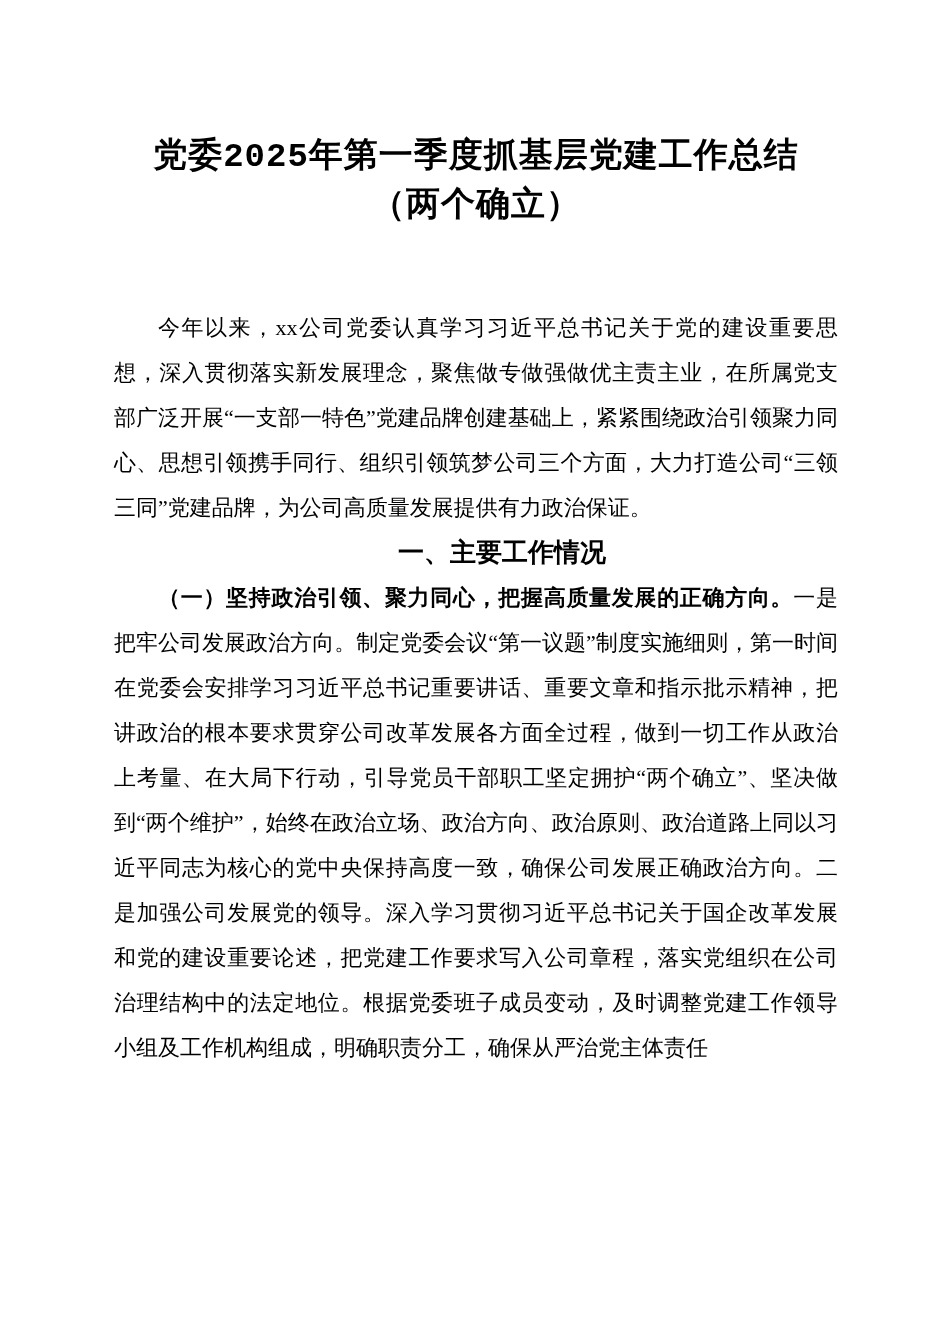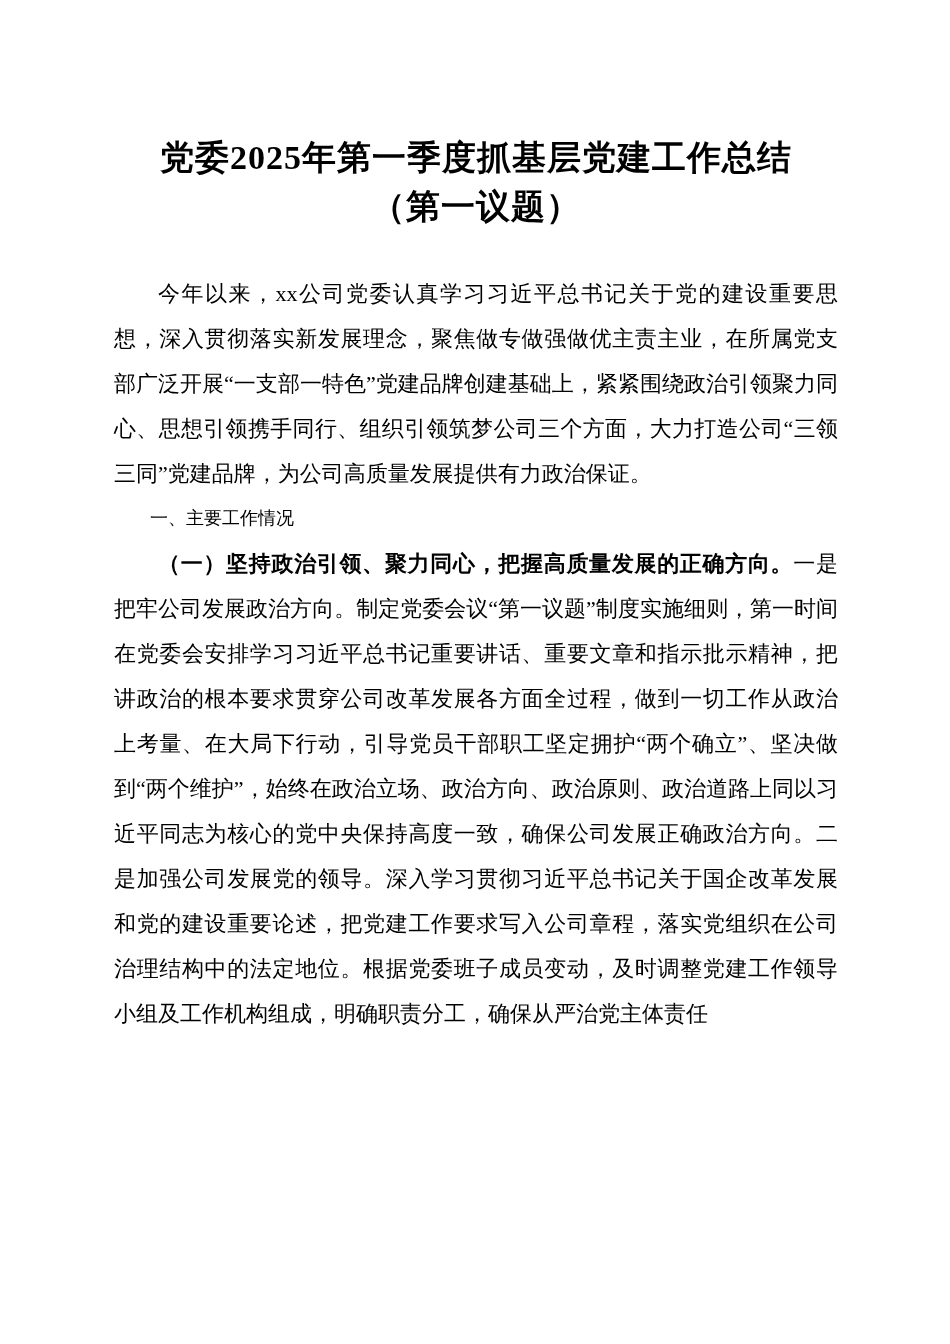--- a/index.html
+++ b/index.html
@@ -14,56 +14,57 @@
     color: #000000;
   }
   .page {
     width: 950px;
     height: 1344px;
     background: #ffffff;
     padding: 133px 112px 40px 114px;
   }
   .doc-title {
     text-align: center;
-    font-family: Liberation Serif, serif;
+    font-family: Liberation Mono, monospace;
     font-weight: 700;
     font-size: 34px;
     line-height: 49px;
-    margin-bottom: 40px;
+    margin-bottom: 74px;
     letter-spacing: 1px;
   }
   .doc-title .title-line {
     display: block;
   }
   .para {
     font-size: 22px;
     line-height: 45px;
     text-align: justify;
     text-indent: 2em;
     word-break: break-all;
   }
   .section-heading {
     font-family: "Liberation Sans", sans-serif;
-    font-weight: 400;
-    font-size: 18px;
+    font-weight: 700;
+    font-size: 26px;
     line-height: 45px;
     text-indent: 2em;
+    text-align: center;
   }
   .para .lead {
     font-weight: 700;
   }
 </style>
 </head>
 <body>
 
 <div class="page">
 
   <h1 class="doc-title">
     <span class="title-line">党委2025年第一季度抓基层党建工作总结</span>
-    <span class="title-line">（第一议题）</span>
+    <span class="title-line">（两个确立）</span>
   </h1>
 
   <p class="para">今年以来，xx公司党委认真学习习近平总书记关于党的建设重要思想，深入贯彻落实新发展理念，聚焦做专做强做优主责主业，在所属党支部广泛开展“一支部一特色”党建品牌创建基础上，紧紧围绕政治引领聚力同心、思想引领携手同行、组织引领筑梦公司三个方面，大力打造公司“三领三同”党建品牌，为公司高质量发展提供有力政治保证。</p>
 
   <h2 class="section-heading">一、主要工作情况</h2>
 
   <p class="para"><span class="lead">（一）坚持政治引领、聚力同心，把握高质量发展的正确方向。</span><span>一是把牢公司发展政治方向。制定党委会议“第一议题”制度实施细则，第一时间在党委会安排学习习近平总书记重要讲话、重要文章和指示批示精神，把讲政治的根本要求贯穿公司改革发展各方面全过程，做到一切工作从政治上考量、在大局下行动，引导党员干部职工坚定拥护“两个确立”、坚决做到“两个维护”，始终在政治立场、政治方向、政治原则、政治道路上同以习近平同志为核心的党中央保持高度一致，确保公司发展正确政治方向。二是加强公司发展党的领导。深入学习贯彻习近平总书记关于国企改革发展和党的建设重要论述，把党建工作要求写入公司章程，落实党组织在公司治理结构中的法定地位。根据党委班子成员变动，及时调整党建工作领导小组及工作机构组成，明确职责分工，确保从严治党主体责任</span></p>
 
 </div>
 

